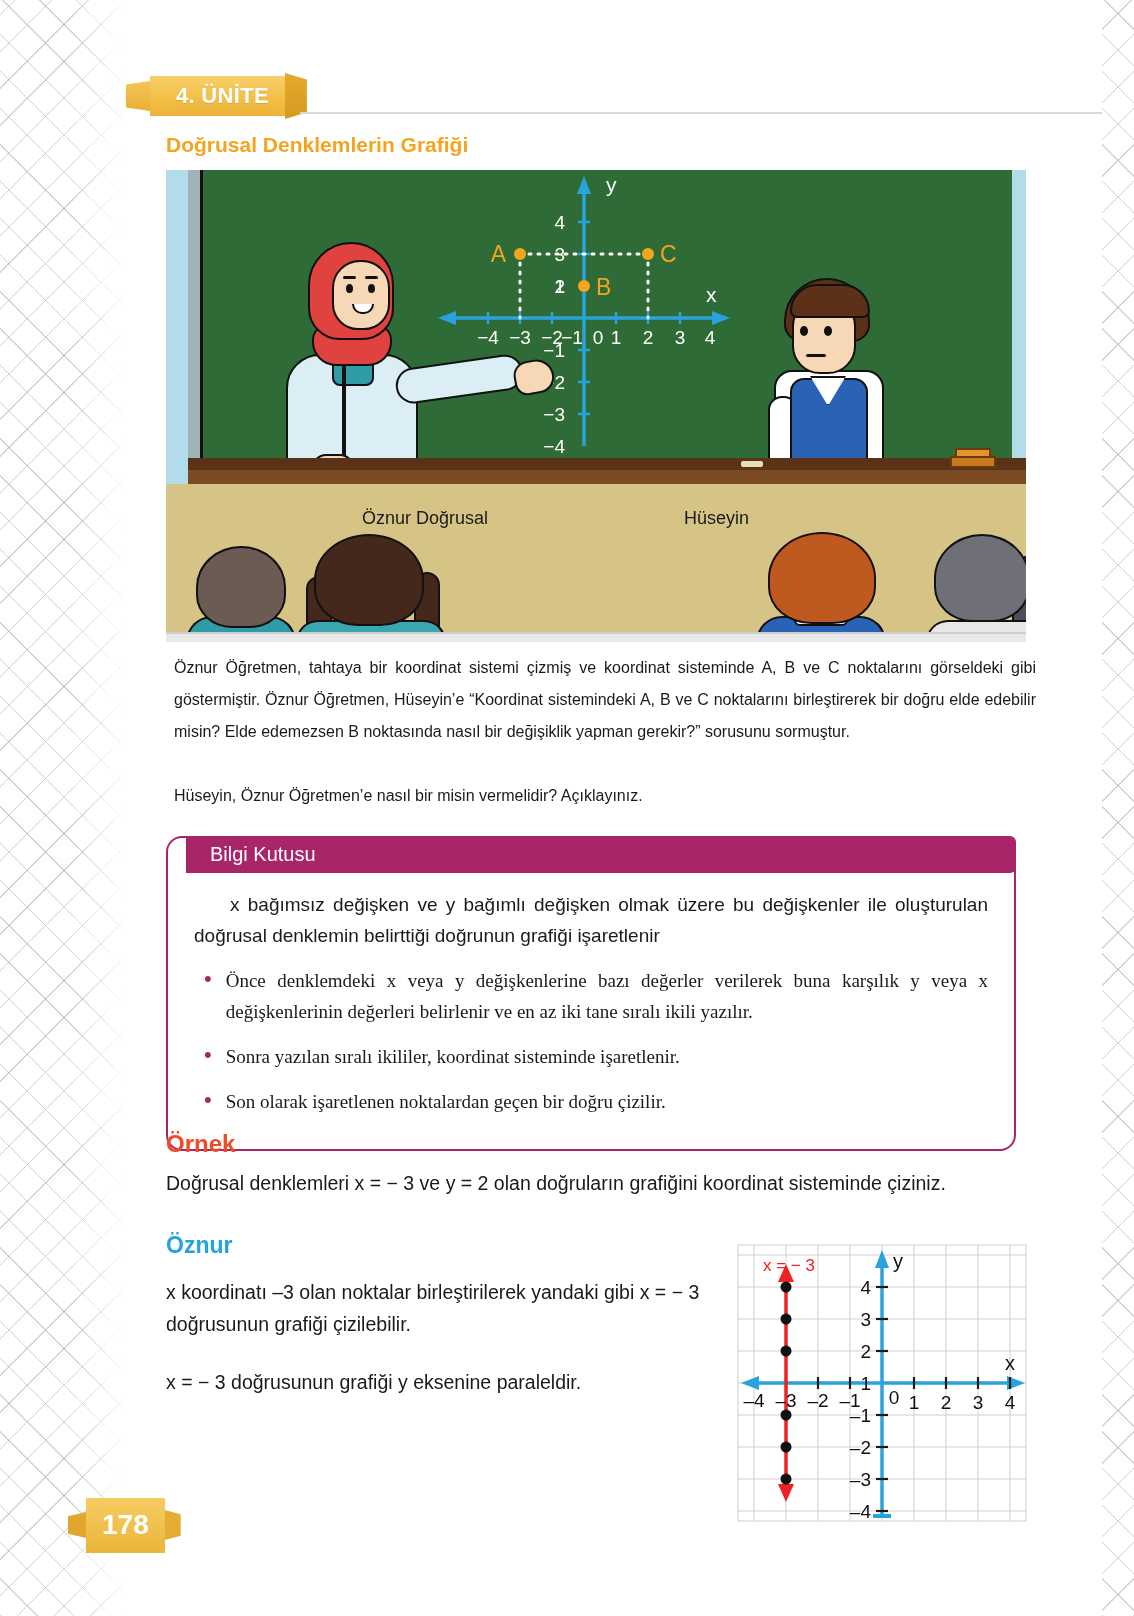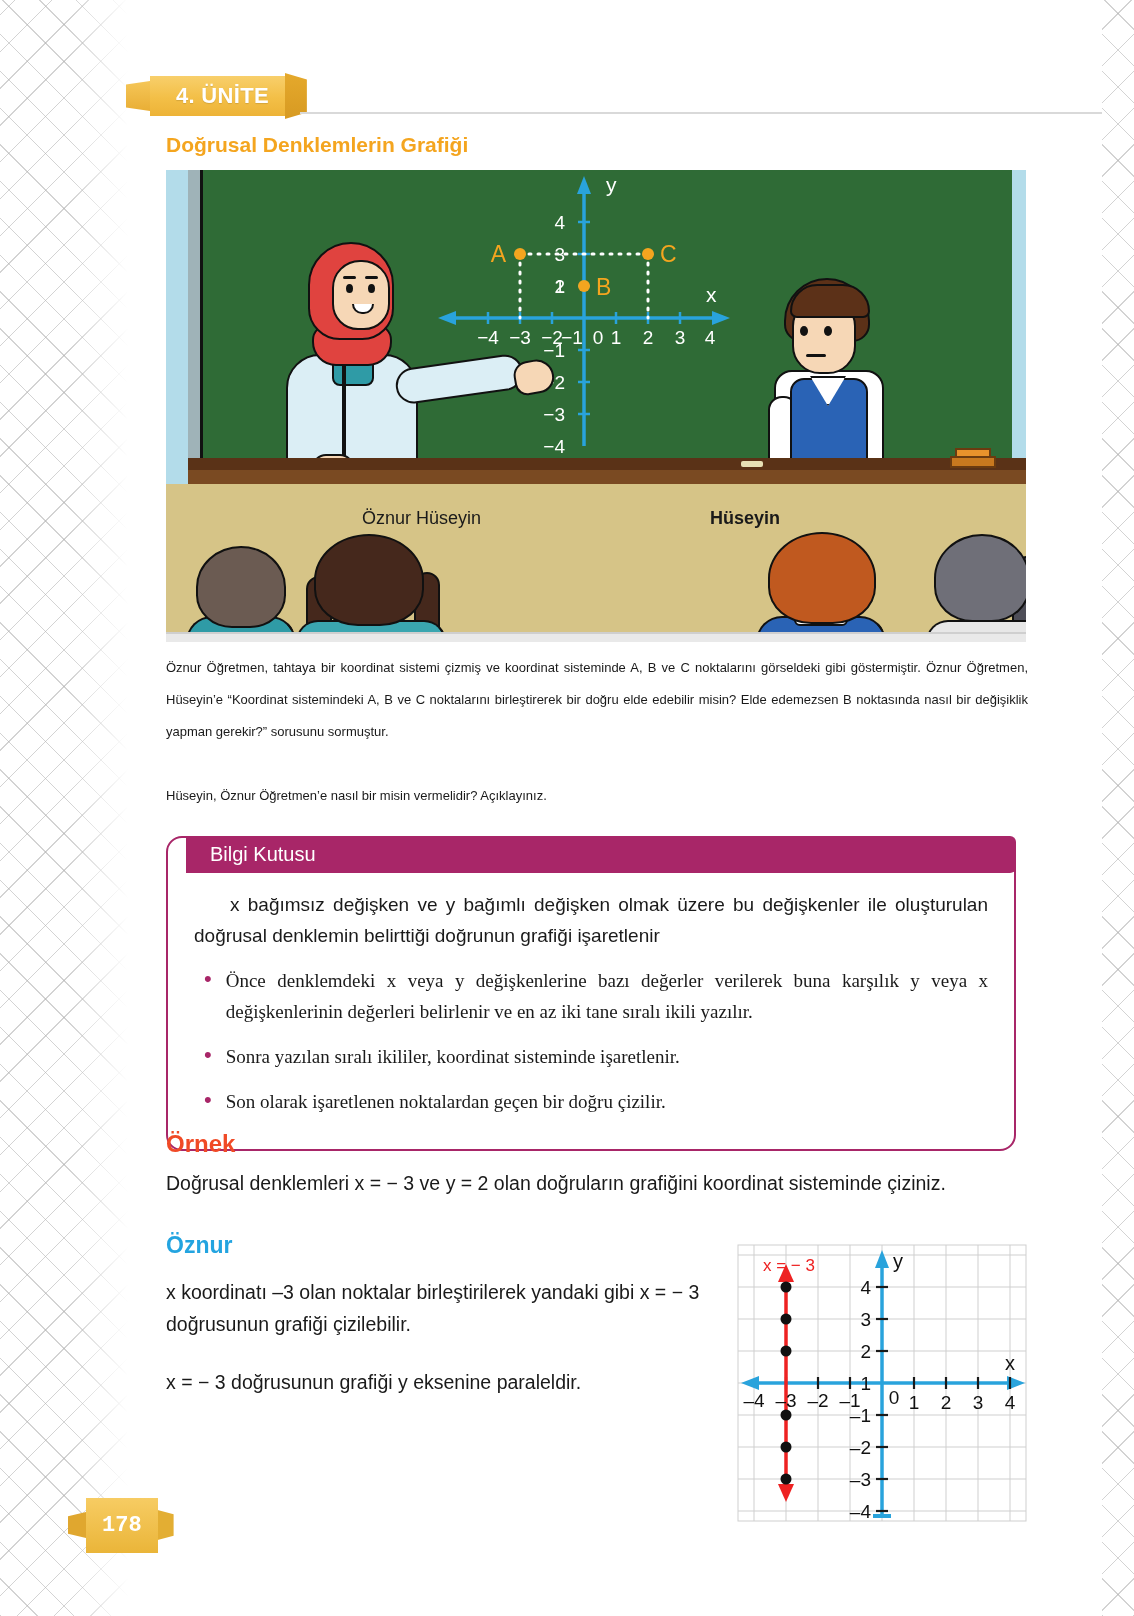--- a/index.html
+++ b/index.html
@@ -153,29 +153,29 @@
   .s3 .body{width:130px;height:26px;bottom:0;background:#2a63b5;}
   .s3 .collar{position:absolute;left:38px;bottom:16px;width:54px;height:18px;background:#fff;border:2px solid #111;border-radius:6px;}
   .s4 { left:760px; width:120px; height:110px; }
   .s4 .head{width:96px;height:88px;left:8px;bottom:20px;background:#6f6f78;}
   .s4 .pony{position:absolute;right:0;bottom:0;width:34px;height:86px;background:#4e4e58;border:2px solid #111;border-radius:16px;}
   .s4 .band{position:absolute;right:6px;bottom:64px;width:24px;height:10px;background:#6a4bb5;border:2px solid #111;border-radius:4px;}
   .s4 .body{width:120px;height:22px;bottom:0;background:#e7e7e7;}
 
   .name-label { position:absolute; font-size:18px; color:#1a1a1a; }
   .lbl-teacher { left:196px; top:338px; }
-  .lbl-boy     { left:544px; top:338px;font-weight:bold; }
+  .lbl-boy     { left:518px; top:338px; }
 
   
   .board-graph { position:absolute; left:268px; top:-2px; width:300px; height:292px; }
 
   
   .para {
-    position:absolute; left:166px; width:862px;
-    font-size:13px; line-height:32px; color:#1a1a1a; text-align:justify;
+    position:absolute; left:174px; width:862px;
+    font-size:16px; line-height:32px; color:#1a1a1a; text-align:justify;
   }
   .p1 { top:652px; }
   .p2 { top:780px; }
 
   
   .info-box {
     position:absolute; left:166px; top:836px; width:850px;
     border:2.5px solid #a82668; border-radius:16px; background:#fff;
   }
   .info-head {
@@ -217,22 +217,22 @@
   
   .pagenum {
     position:absolute; left:68px; top:1506px; height:38px;
     display:flex; align-items:center;
   }
   .pagenum .tl { width:18px; height:26px; align-self:center;
     background:#e0a72f; clip-path:polygon(0 16%,100% 0,100% 100%,0 84%);}
   .pagenum .bd {
     height:55px; padding:0 16px; display:flex; align-items:center;
     background:linear-gradient(180deg,#f7cc63,#eab539);
-    color:#fff; font-size:22px; font-weight:bold;
-    font-family:Liberation Mono, monospace;
+    color:#fff; font-size:28px; font-weight:bold;
+    font-family:Liberation Sans, sans-serif;
   }
   .pagenum .tr { width:16px; height:30px; align-self:center;
     background:#e3ae33; clip-path:polygon(0 0,100% 14%,100% 86%,0 100%);}
 </style>
 </head>
 <body>
 
 <div class="hatch hatch-left"></div>
 <div class="hatch-fade-l"></div>
 <div class="hatch hatch-right"></div>
@@ -360,21 +360,21 @@
 
   <div class="ledge"></div>
   <div class="ledge2"></div>
   <div class="chalk-ledge-piece"></div>
   <div class="books">
     <div class="b1"></div>
     <div class="b2"></div>
   </div>
   <div class="floorwall"></div>
 
-  <div class="name-label lbl-teacher">Öznur Hüseyin</div>
+  <div class="name-label lbl-teacher">Öznur Doğrusal</div>
   <div class="name-label lbl-boy">Hüseyin</div>
 
   <div class="stu s1">
     <div class="body"></div>
     <div class="head"></div>
   </div>
   <div class="stu s2">
     <div class="braid1"></div>
     <div class="braid2"></div>
     <div class="body"></div>

